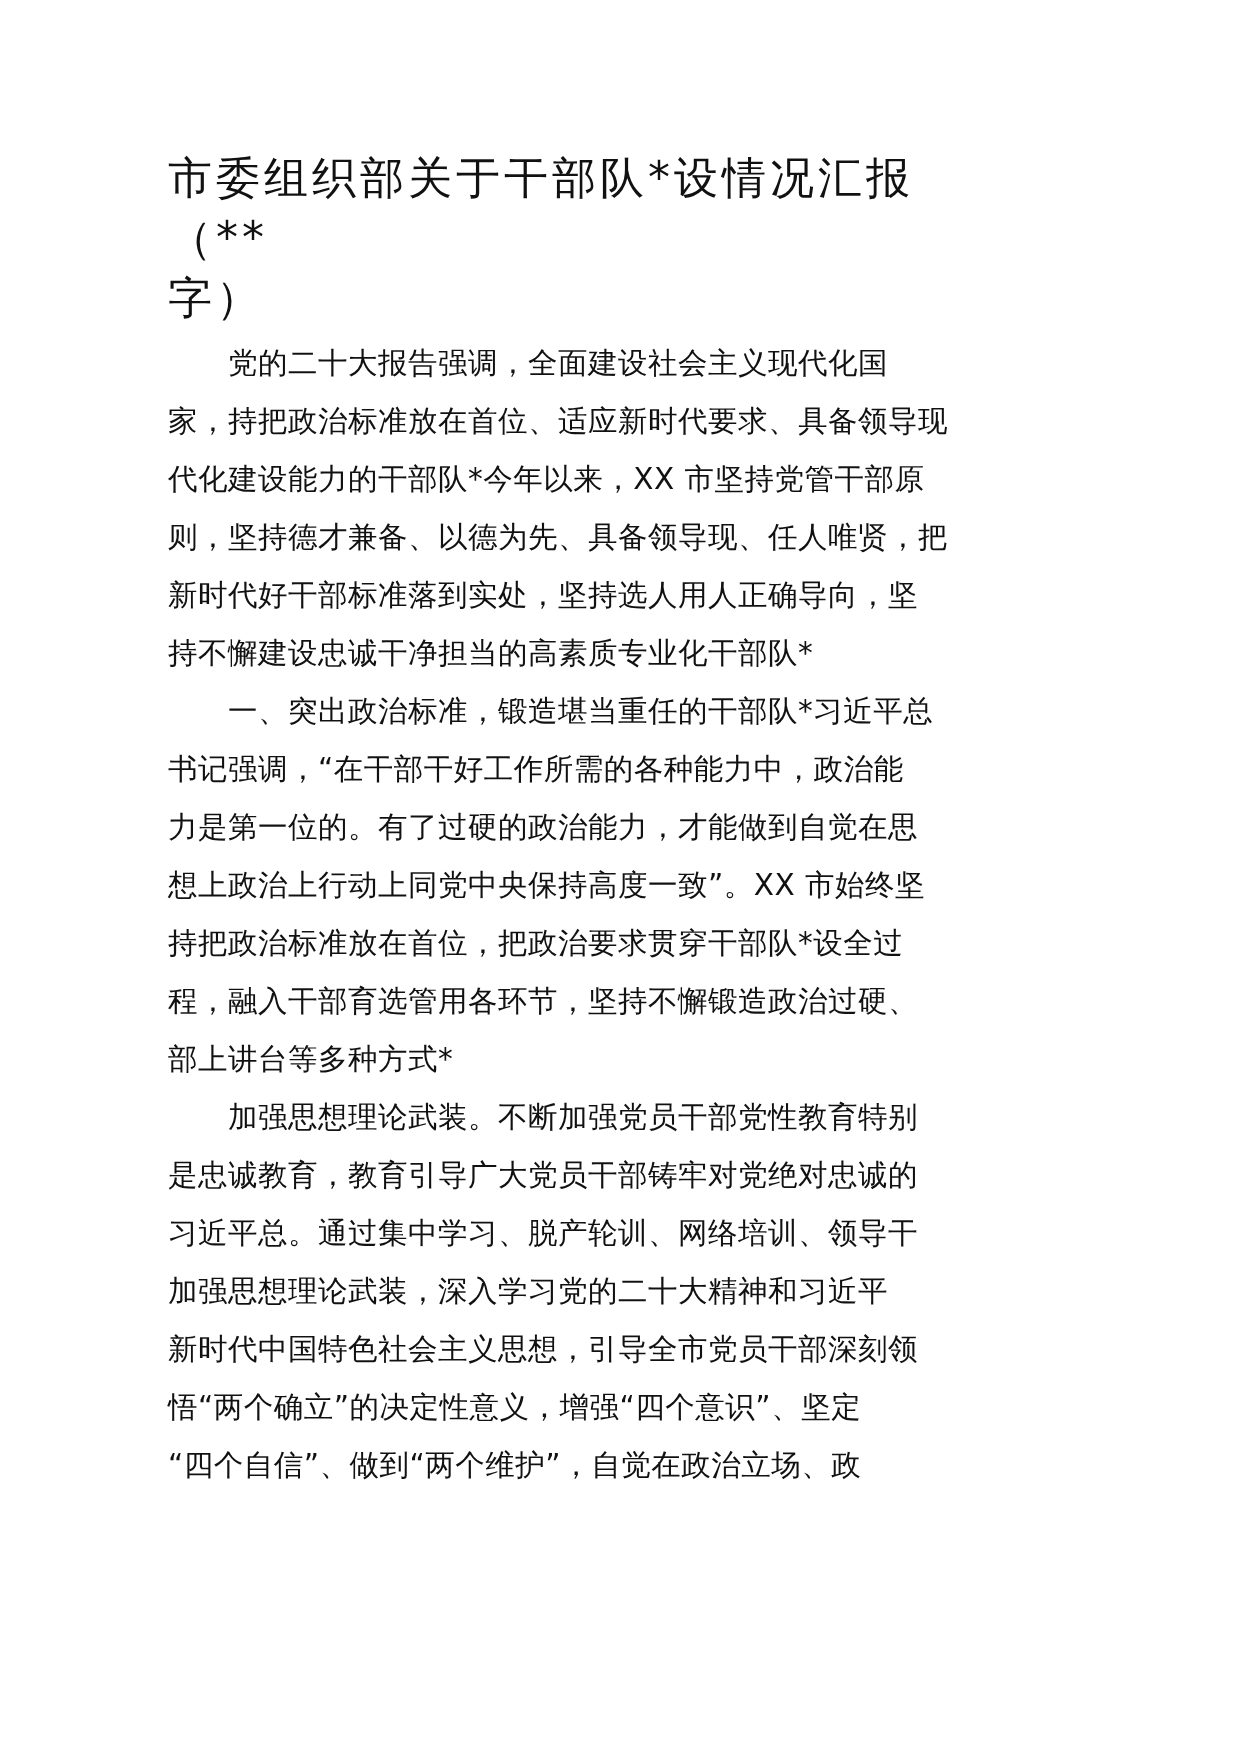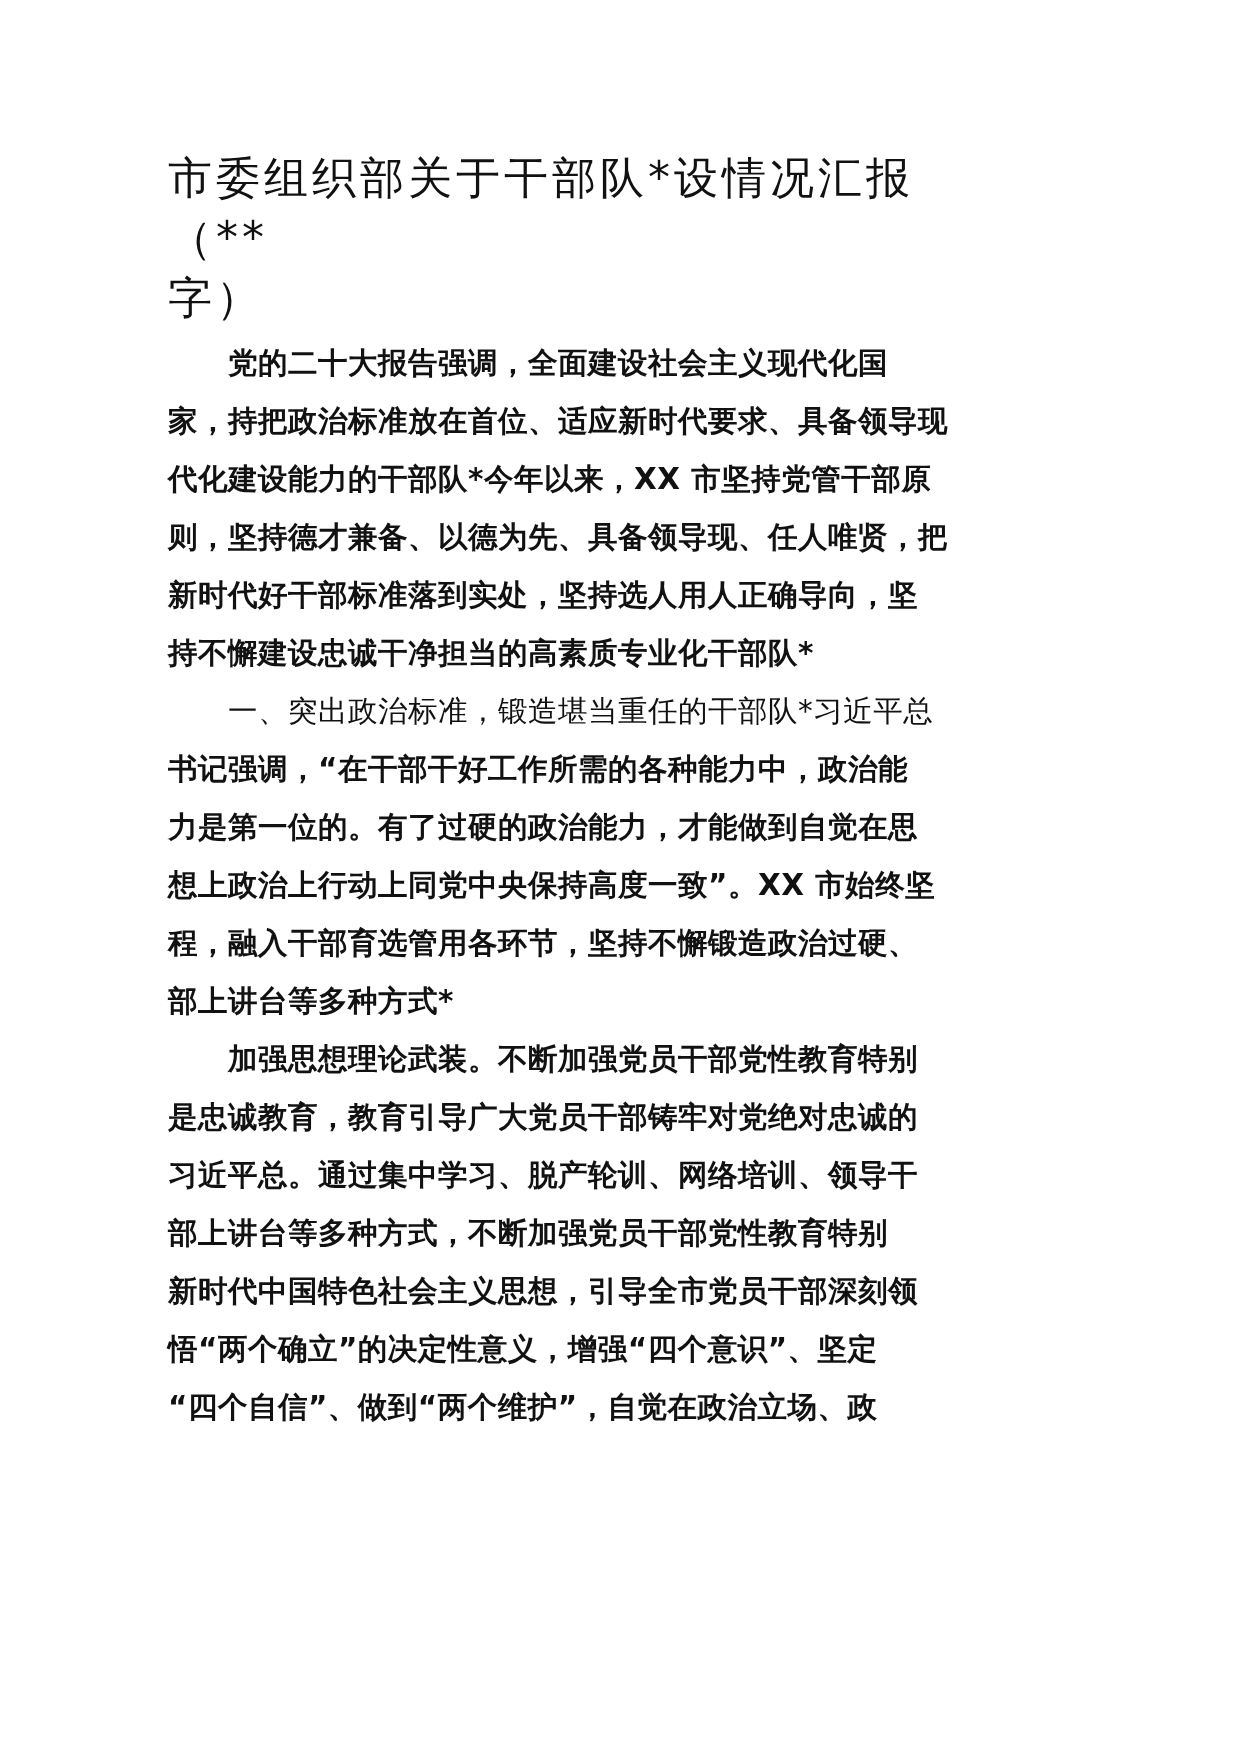--- a/index.html
+++ b/index.html
@@ -29,21 +29,20 @@
       font-weight: normal;
       word-break: break-all;
     }
     .line {
       font-size: 29.5px;
       line-height: 58px;
       height: 58px;
       white-space: nowrap;
       letter-spacing: 0.5px;
       margin: 0;
-      font-weight: bold;
     }
     .line.indent {
       padding-left: 60px;
     }
     .line.heading {
       font-weight: normal;
     }
   </style>
 </head>
 <body>
@@ -61,26 +60,27 @@
     <p class="line">则，坚持德才兼备、以德为先、具备领导现、任人唯贤，把</p>
     <p class="line">新时代好干部标准落到实处，坚持选人用人正确导向，坚</p>
     <p class="line">持不懈建设忠诚干净担当的高素质专业化干部队*</p>
   </div>
 
   <div>
     <p class="line indent heading">一、突出政治标准，锻造堪当重任的干部队*习近平总</p>
     <p class="line">书记强调，“在干部干好工作所需的各种能力中，政治能</p>
     <p class="line">力是第一位的。有了过硬的政治能力，才能做到自觉在思</p>
     <p class="line">想上政治上行动上同党中央保持高度一致”。XX 市始终坚</p>
+    <p class="line">持把政治标准放在首位，把政治要求贯穿干部队*设全过</p>
     <p class="line">程，融入干部育选管用各环节，坚持不懈锻造政治过硬、</p>
     <p class="line">部上讲台等多种方式*</p>
   </div>
 
   <div>
     <p class="line indent">加强思想理论武装。不断加强党员干部党性教育特别</p>
     <p class="line">是忠诚教育，教育引导广大党员干部铸牢对党绝对忠诚的</p>
     <p class="line">习近平总。通过集中学习、脱产轮训、网络培训、领导干</p>
-    <p class="line">部上讲台等多种方式，不断加强党员干部党性教育特别</p>
+    <p class="line">加强思想理论武装，深入学习党的二十大精神和习近平</p>
     <p class="line">新时代中国特色社会主义思想，引导全市党员干部深刻领</p>
     <p class="line">悟“两个确立”的决定性意义，增强“四个意识”、坚定</p>
     <p class="line">“四个自信”、做到“两个维护”，自觉在政治立场、政</p>
   </div>
 </div>
 
 </body></html>

